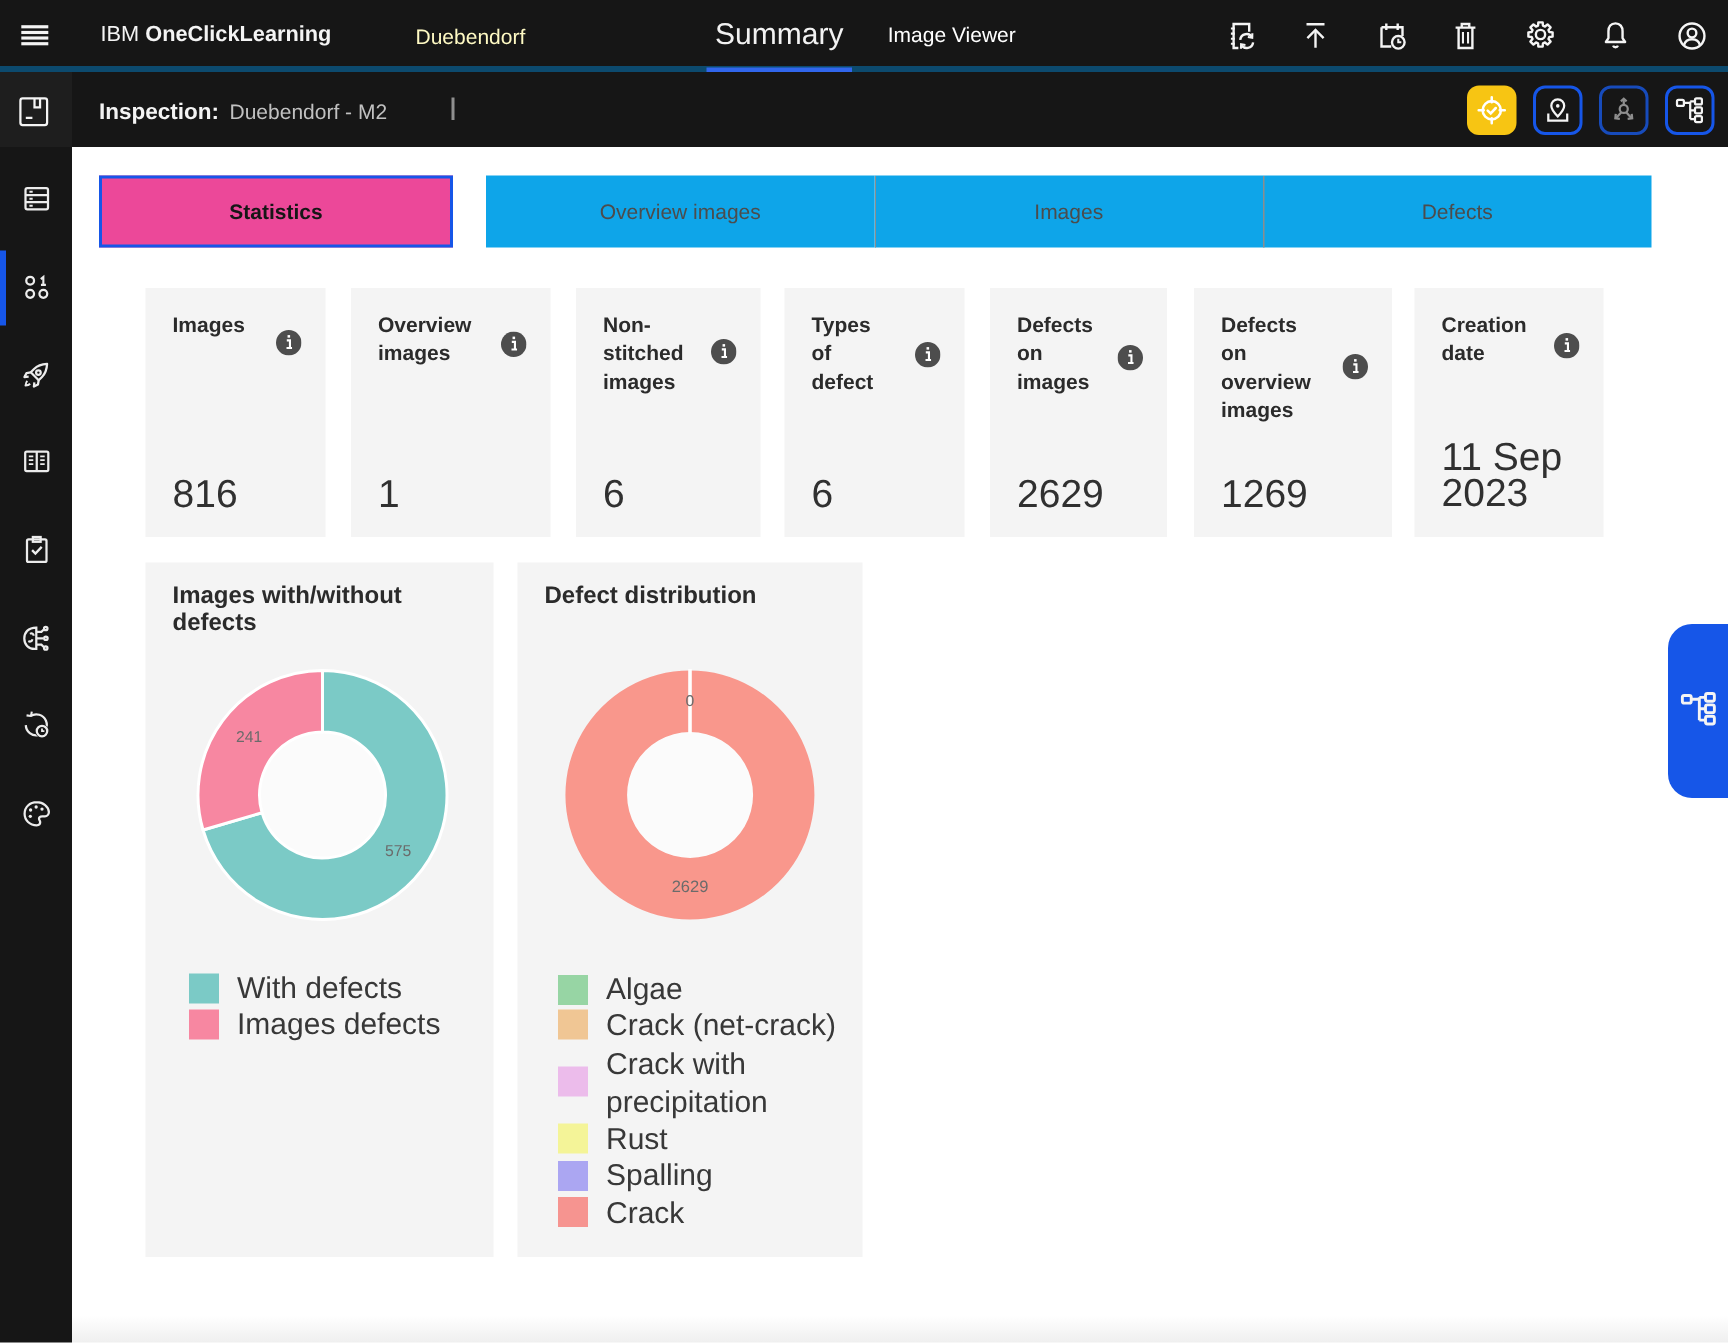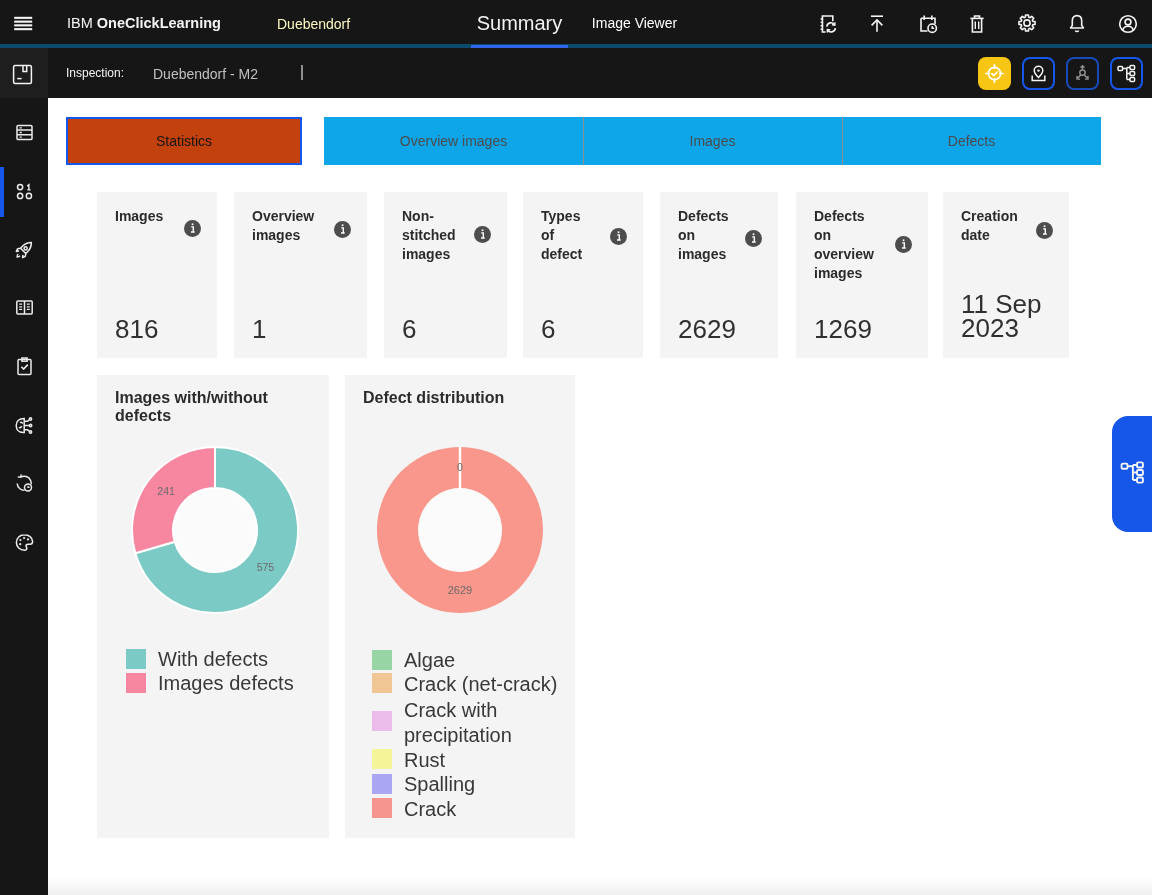--- a/index.html
+++ b/index.html
@@ -80,21 +80,21 @@
   </div>
 <div class="abs" style="left:0;top:48px;width:1152px;height:50px;background:#161616">
     <div class="abs" style="left:0;top:0;width:48px;height:50px;background:#1e1e1e"></div>
     <svg class="abs" style="left:12px;top:16px" width="21" height="21" viewBox="0 0 21 21">
       <g fill="none" stroke="#f4f4f4" stroke-width="1.5">
         <rect x="1.6" y="1.6" width="17.8" height="17.8" rx="1.5"></rect>
         <path d="M11 1.9 V7.6 H14.7 V2"></path>
         <path d="M5.2 14.6 H9.6"></path>
       </g>
     </svg>
-    <div class="abs" style="left:66px;top:18px;font-size:12px;font-weight:400;color:#f4f4f4">Inspection:</div>
+    <div class="abs" style="left:66px;top:18px;font-size:15px;font-weight:700;color:#f4f4f4">Inspection:</div>
     <div class="abs" style="left:153px;top:18px;font-size:14px;color:#c1c1c1">Duebendorf - M2</div>
     <div class="abs" style="left:301px;top:17px;width:1.5px;height:15px;background:#8f8f8f"></div>
     <div class="abs" style="left:978px;top:9px;width:33px;height:33px;border-radius:8px;background:#f7c513"></div>
     <svg class="abs" style="left:984px;top:15px" width="21" height="21" viewBox="0 0 21 21">
       <g fill="none" stroke="#fff" stroke-width="1.7" stroke-linecap="round">
         <circle cx="10.5" cy="10.5" r="6.1"></circle>
         <path d="M10.5 1.8v3.4M10.5 15.8v3.4M1.8 10.5h3.4M15.8 10.5h3.4"></path>
         <path d="M7.8 10.7 l2 1.9 3.4-3.6"></path>
       </g>
     </svg>
@@ -196,21 +196,21 @@
         <path d="M10.5 2.8 C5.8 2.8 2.4 6.2 2.4 10.5 C2.4 14.8 5.8 18.2 10.5 18.2 C12 18.2 12.8 17.4 12.8 16.2 C12.8 15 12 14.8 12 13.8 C12 12.8 12.8 12.2 14.2 12.2 L16 12.2 C17.4 12.2 18.6 11 18.6 9.4 C18.4 5.6 14.8 2.8 10.5 2.8 Z"></path>
         <g fill="#ececec" stroke="none">
           <circle cx="6.4" cy="8" r="1.1"></circle>
           <circle cx="10.1" cy="6" r="1.1"></circle>
           <circle cx="14" cy="7.4" r="1.1"></circle>
           <circle cx="6.2" cy="12.2" r="1.1"></circle>
         </g>
       </g>
     </svg>
   </div>
-<div class="tab" style="left:66px;width:236px;background:#c2410c;border:2px solid #1656e8;color:#161616;font-weight:400">Statistics</div>
+<div class="tab" style="left:66px;width:236px;background:#ec4899;border:2px solid #1656e8;color:#161616;font-weight:700">Statistics</div>
 <div class="tab" style="left:324px;width:259px">Overview images</div>
 <div class="tab" style="left:583px;width:259px;box-shadow:inset 1px 0 0 #8d8d8d">Images</div>
 <div class="tab" style="left:842px;width:259px;box-shadow:inset 1px 0 0 #8d8d8d">Defects</div>
 <div class="card" style="left:97px;top:192px;width:120px;height:166px">
     <div class="ctitle">Images</div>
     <svg class="abs" style="right:16.5px;top:28.4px" width="17" height="17" viewBox="0 0 17 17">
       <circle cx="8.5" cy="8.5" r="8.5" fill="#4d4d4d"></circle>
       <path d="M7.2 6.9 H9.3 V12 M7 12 H10.7" stroke="#fff" stroke-width="1.4" fill="none"></path>
       <rect x="7.7" y="3.4" width="1.7" height="1.7" fill="#fff"></rect>
     </svg>

